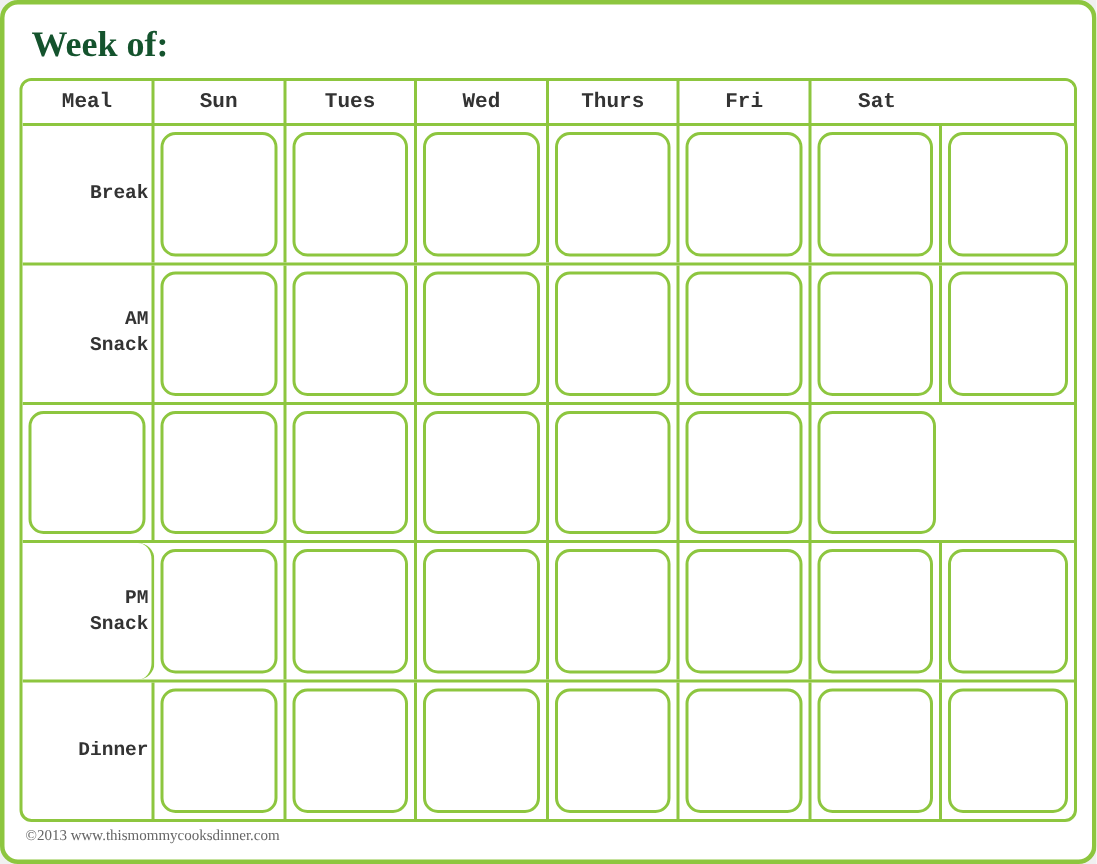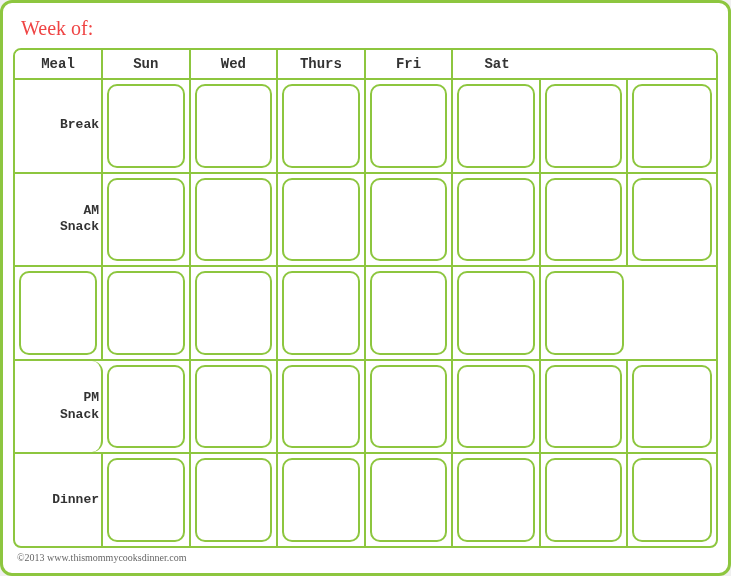--- a/index.html
+++ b/index.html
@@ -19,24 +19,24 @@
       background: white;
       border: 3px solid #8dc63f;
       border-radius: 12px;
       padding: 10px;
       display: flex;
       flex-direction: column;
       position: relative;
     }
 
     .week-of {
-      font-size: 20px;
-      font-weight: normal;
+      font-size: 24px;
+      font-weight: bold;
       padding: 4px 8px 8px 8px;
-      color: #ef4444;
+      color: #14532d;
     }
 
     .grid-container {
       flex: 1;
       display: flex;
       flex-direction: column;
       border: 2px solid #8dc63f;
       border-radius: 8px;
       overflow: hidden;
       font-family: Liberation Mono, monospace;
@@ -121,20 +121,21 @@
 </head>
 <body>
 
 <div class="page">
   <div class="week-of">Week of:</div>
 
   <div class="grid-container">
     <div class="header-row">
       <div class="header-cell">Meal</div>
       <div class="header-cell">Sun</div>
+      <div class="header-cell">Tues</div>
       <div class="header-cell">Wed</div>
       <div class="header-cell">Thurs</div>
       <div class="header-cell">Fri</div>
       <div class="header-cell">Sat</div>
     </div>
 
     <div class="body-rows">
 
       <div class="meal-row">
         <div class="meal-label">Break</div>

